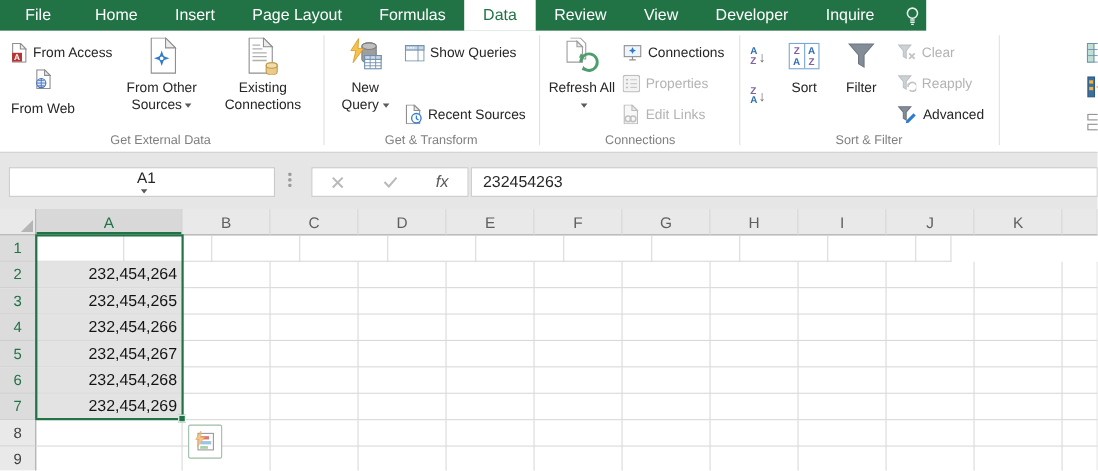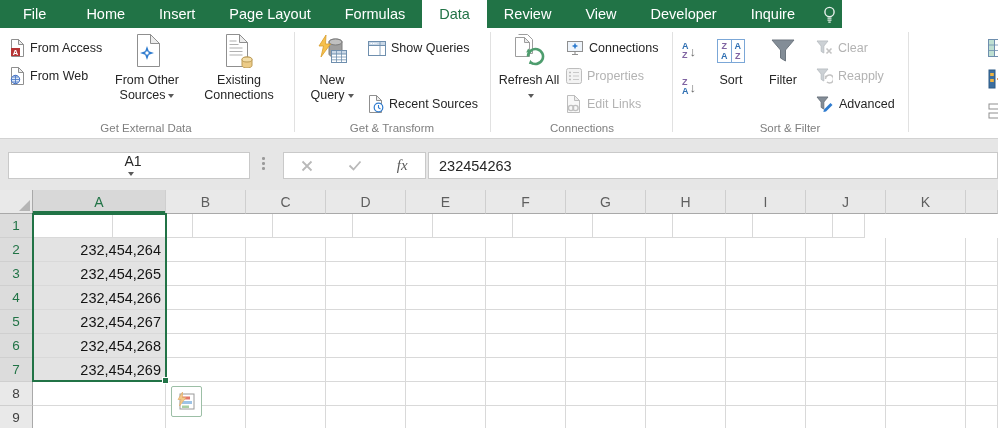--- a/index.html
+++ b/index.html
@@ -42,21 +42,21 @@
     position:absolute; left:0; top:138px; width:998px; height:52px;
     background:#e6e6e6; border-top:1px solid #d2d2d2;
   }
   .fbox { position:absolute; top:13px; height:27px; background:#fff; border:1px solid #c9c9c9; display:flex; align-items:center; }
   .namebox { left:8px; width:242px; font-size:14px; color:#262626;flex-direction:column; }
   .namebox .nbtext { padding-left:8px; flex:1; }
   .nbcaret { width:22px; display:flex; align-items:center; justify-content:center; height:100%; }
   .dots { position:absolute; left:262px; top:18px; display:flex; flex-direction:column; gap:2.5px; }
   .dots i { width:2.5px; height:2.5px; background:#9a9a9a; border-radius:50%; }
   .fxbox { left:283px; width:143px; justify-content:space-around; }
-  .fxbox .fx { font-family:Liberation Serif, serif; font-style:italic; font-size:15px; color:#595959; }
+  .fxbox .fx { font-family:Liberation Sans, sans-serif; font-style:italic; font-size:15px; color:#595959; }
   .finput { left:428px; width:570px; font-size:14.5px; color:#262626; }
   .finput .ftext { padding-left:10px; }
   
   .grid { position:absolute; left:0; top:190px; width:998px; height:238px; background:#fff; overflow:hidden; }
   .grow { display:flex; height:24px; }
   .corner { width:33px; height:24px; background:#e9e9e9; border-right:1px solid #a9a9a9; border-bottom:1px solid #a9a9a9; position:relative; }
   .corner i { position:absolute; right:2px; bottom:2px; width:0; height:0; border-left:11px solid transparent; border-bottom:11px solid #b5b5b5; }
   .ch { height:24px; background:#e9e9e9; border-right:1px solid #cfcfcf; border-bottom:1px solid #a9a9a9; display:flex; align-items:center; justify-content:center; font-size:14px; color:#5f5f5f; }
   .ch.sel { background:#d8d8d8; color:#217346; box-shadow:inset 0 -2px 0 #217346; }
   .rh { width:33px; background:#e9e9e9; border-right:1px solid #a9a9a9; border-bottom:1px solid #cfcfcf; display:flex; align-items:center; justify-content:center; font-size:13.5px; color:#3f3f3f; }
@@ -101,21 +101,21 @@
       <span>
           <svg width="15" height="18" viewBox="0 0 15 18">
             <path d="M1.5 .5h7l5 5v12h-12z" fill="#fff" stroke="#8f8f8f"></path>
             <path d="M8.5 .5l5 5h-5z" fill="#ececec" stroke="#8f8f8f"></path>
             <rect x="1" y="9" width="9" height="8" fill="#b63434"></rect>
             <text x="5.5" y="15.7" font-size="7.5" font-weight="bold" fill="#fff" text-anchor="middle">A</text>
           </svg>
         </span>
       <span class="slabel">From Access</span>
     </div>
-    <div class="rbtn-s" style="left:6px; top:35px;">
+    <div class="rbtn-s" style="left:6px; top:35px;flex-direction:column;">
       <span>
           <svg width="15" height="18" viewBox="0 0 15 18">
             <path d="M1.5 .5h7l5 5v12h-12z" fill="#fff" stroke="#8f8f8f"></path>
             <path d="M8.5 .5l5 5h-5z" fill="#ececec" stroke="#8f8f8f"></path>
             <circle cx="5.5" cy="12.5" r="4.2" fill="#dce8f6" stroke="#4472c4"></circle>
             <path d="M1.3 12.5h8.4M5.5 8.3v8.4M2.5 10h6M2.5 15h6" stroke="#4472c4" stroke-width=".8" fill="none"></path>
           </svg>
         </span>
       <span class="slabel">From Web</span>
     </div>

